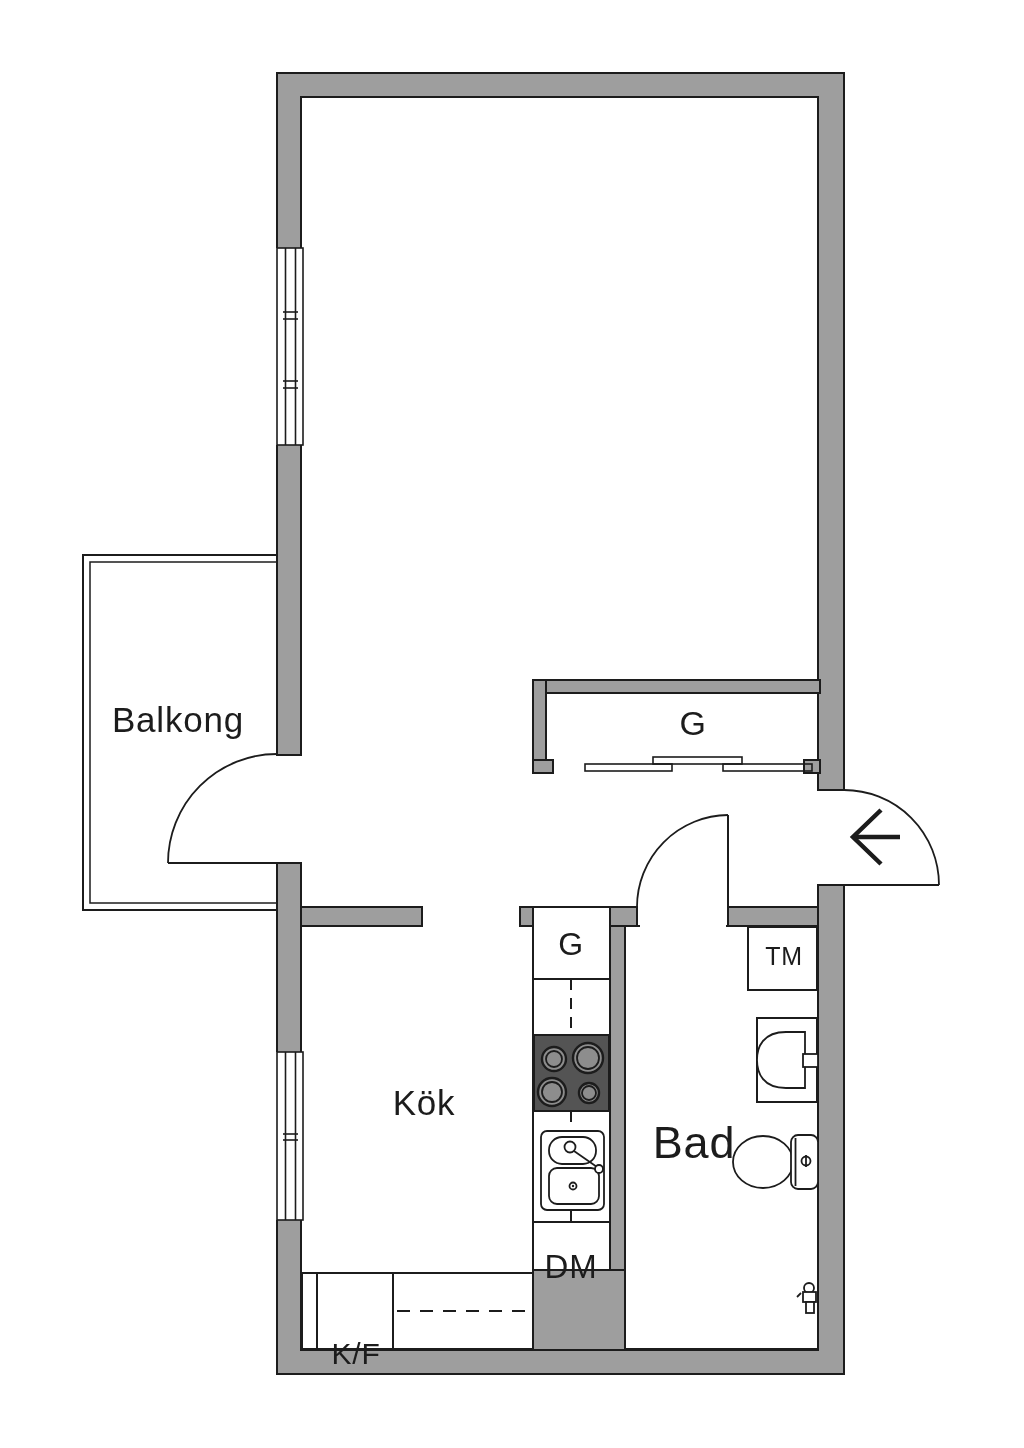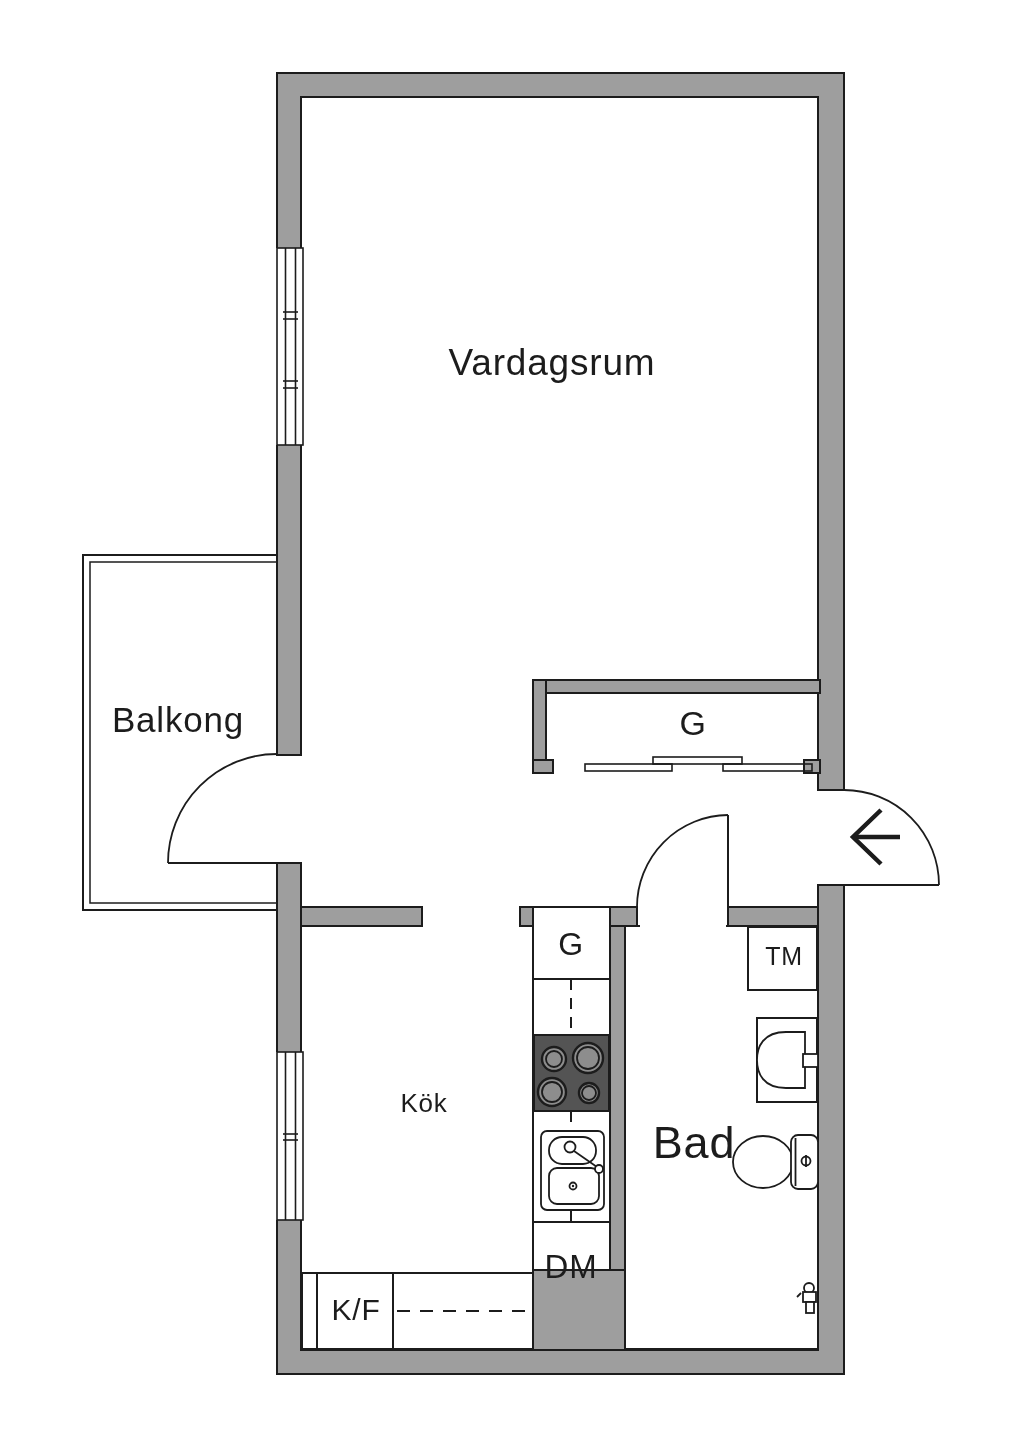--- a/index.html
+++ b/index.html
@@ -21,27 +21,27 @@
   .dash{stroke:var(--line);stroke-width:2;fill:none;stroke-dasharray:11 8;}
   .arrow{stroke:var(--line);stroke-width:4.5;fill:none;}
   .stove-top{fill:var(--stove);stroke:var(--line);stroke-width:2;}
   .burner{fill:var(--burner);stroke:var(--line);stroke-width:2.4;}
   .burner-in{fill:none;stroke:var(--line);stroke-width:1.8;}
   
   .lbl{position:absolute;transform:translate(-50%,-50%);color:var(--line);
        letter-spacing:0.8px;white-space:nowrap;font-weight:400;}
   .lbl-living{font-size:37px;}
   .lbl-balcony{font-size:35px;}
-  .lbl-kitchen{font-size:26px;}
+  .lbl-kitchen{font-size:35px;}
   .lbl-bath{font-size:45px;}
   .lbl-g{font-size:34px;}
   .lbl-g2{font-size:32px;}
   .lbl-tm{font-size:25px;}
   .lbl-dm{font-size:33px;}
-  .lbl-kf{font-size:30px;}
+  .lbl-kf{font-size:30px;margin-top:44px;}
 </style>
 </head>
 <body>
 
 <div class="plan-wrap">
 
   <svg width="1024" height="1448" viewBox="0 0 1024 1448">
 
     <g>
       <rect x="83" y="555" width="194" height="355" fill="none" stroke="var(--line)" stroke-width="2"></rect>
@@ -175,21 +175,20 @@
     <g>
       <line class="ln" x1="844" y1="885" x2="939" y2="885"></line>
       <path class="symn" d="M844,790 A95,95 0 0 1 939,885" stroke-width="1.6"></path>
       <g>
         <line class="arrow" x1="900" y1="837" x2="856" y2="837"></line>
         <polyline class="arrow" points="881,810 853,837 881,864"></polyline>
       </g>
     </g>
   </svg>
 
-  <div class="lbl lbl-living" style="left:552px;top:363px;">Vardagsrum</div>
   <div class="lbl lbl-balcony" style="left:178px;top:720px;text-align:center;">Balkong</div>
   <div class="lbl lbl-kitchen" style="left:424px;top:1103px;">Kök</div>
   <div class="lbl lbl-bath" style="left:694px;top:1143px;">Bad</div>
   <div class="lbl lbl-g" style="left:693px;top:723px;">G</div>
   <div class="lbl lbl-g2" style="left:571px;top:944px;">G</div>
   <div class="lbl lbl-tm" style="left:784px;top:956px;">TM</div>
   <div class="lbl lbl-dm" style="left:571px;top:1247px;margin-top:20px;">DM</div>
   <div class="lbl lbl-kf" style="left:356px;top:1310px;">K/F</div>
 </div>
 

